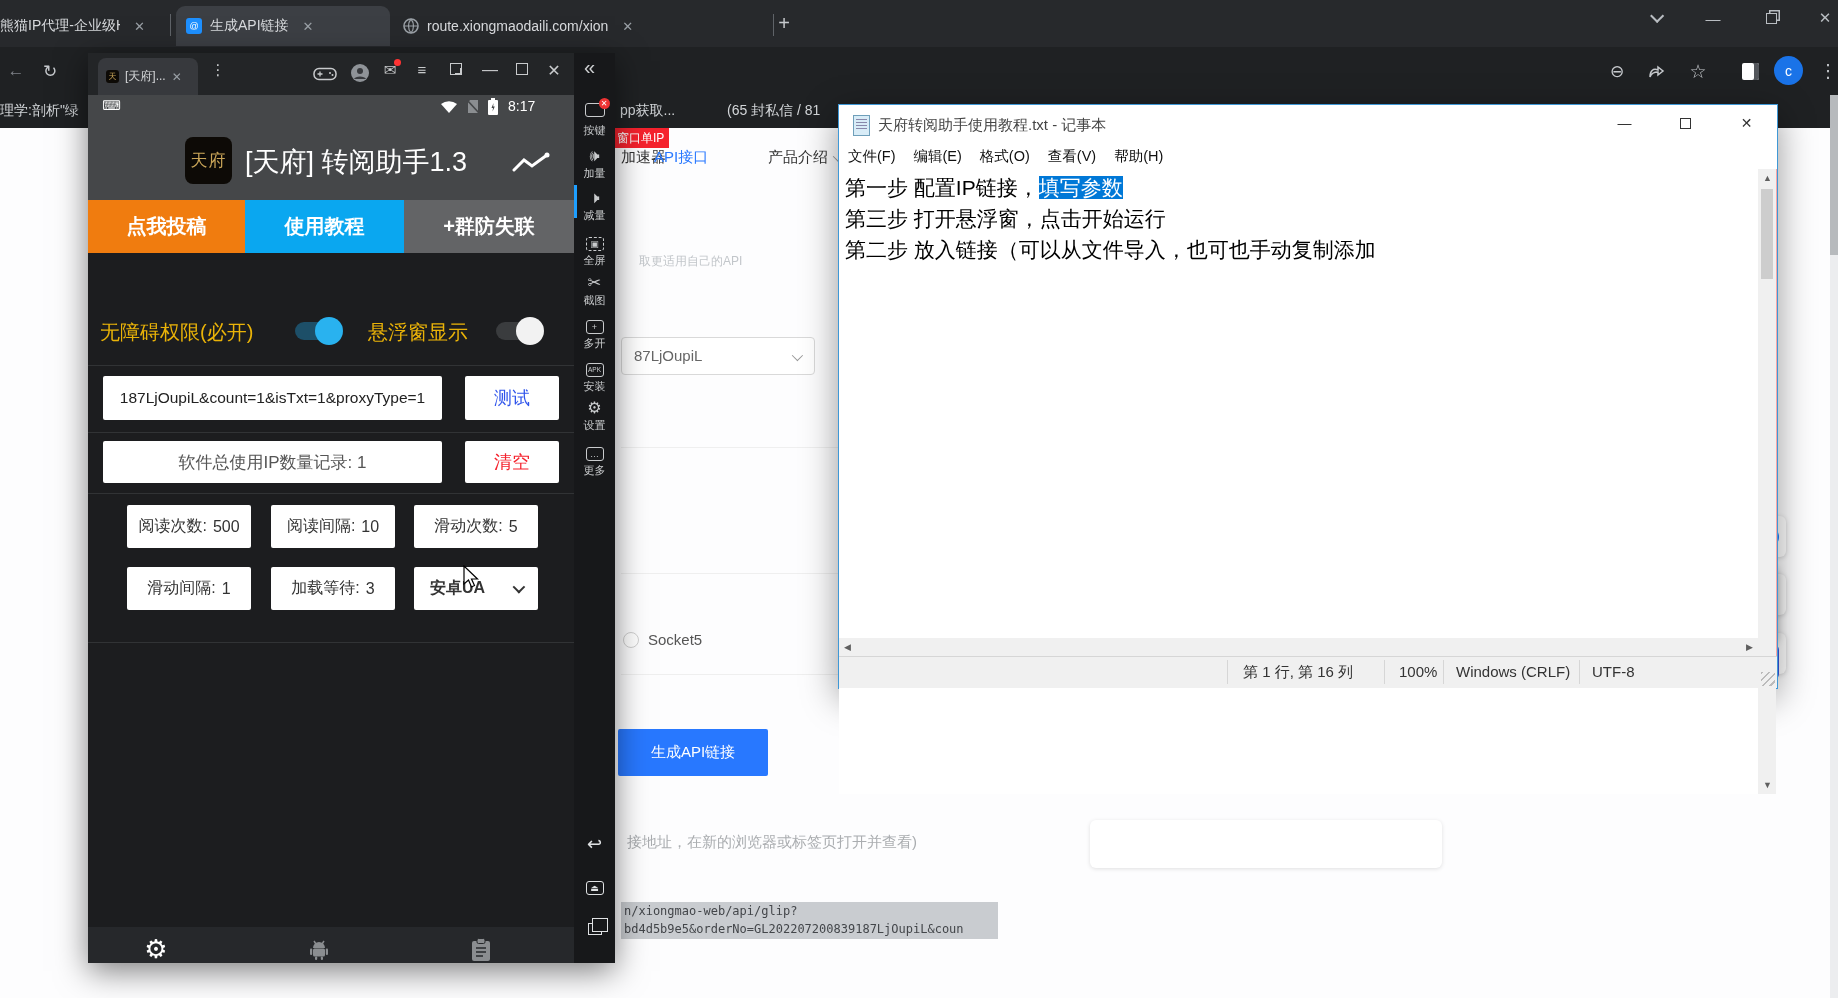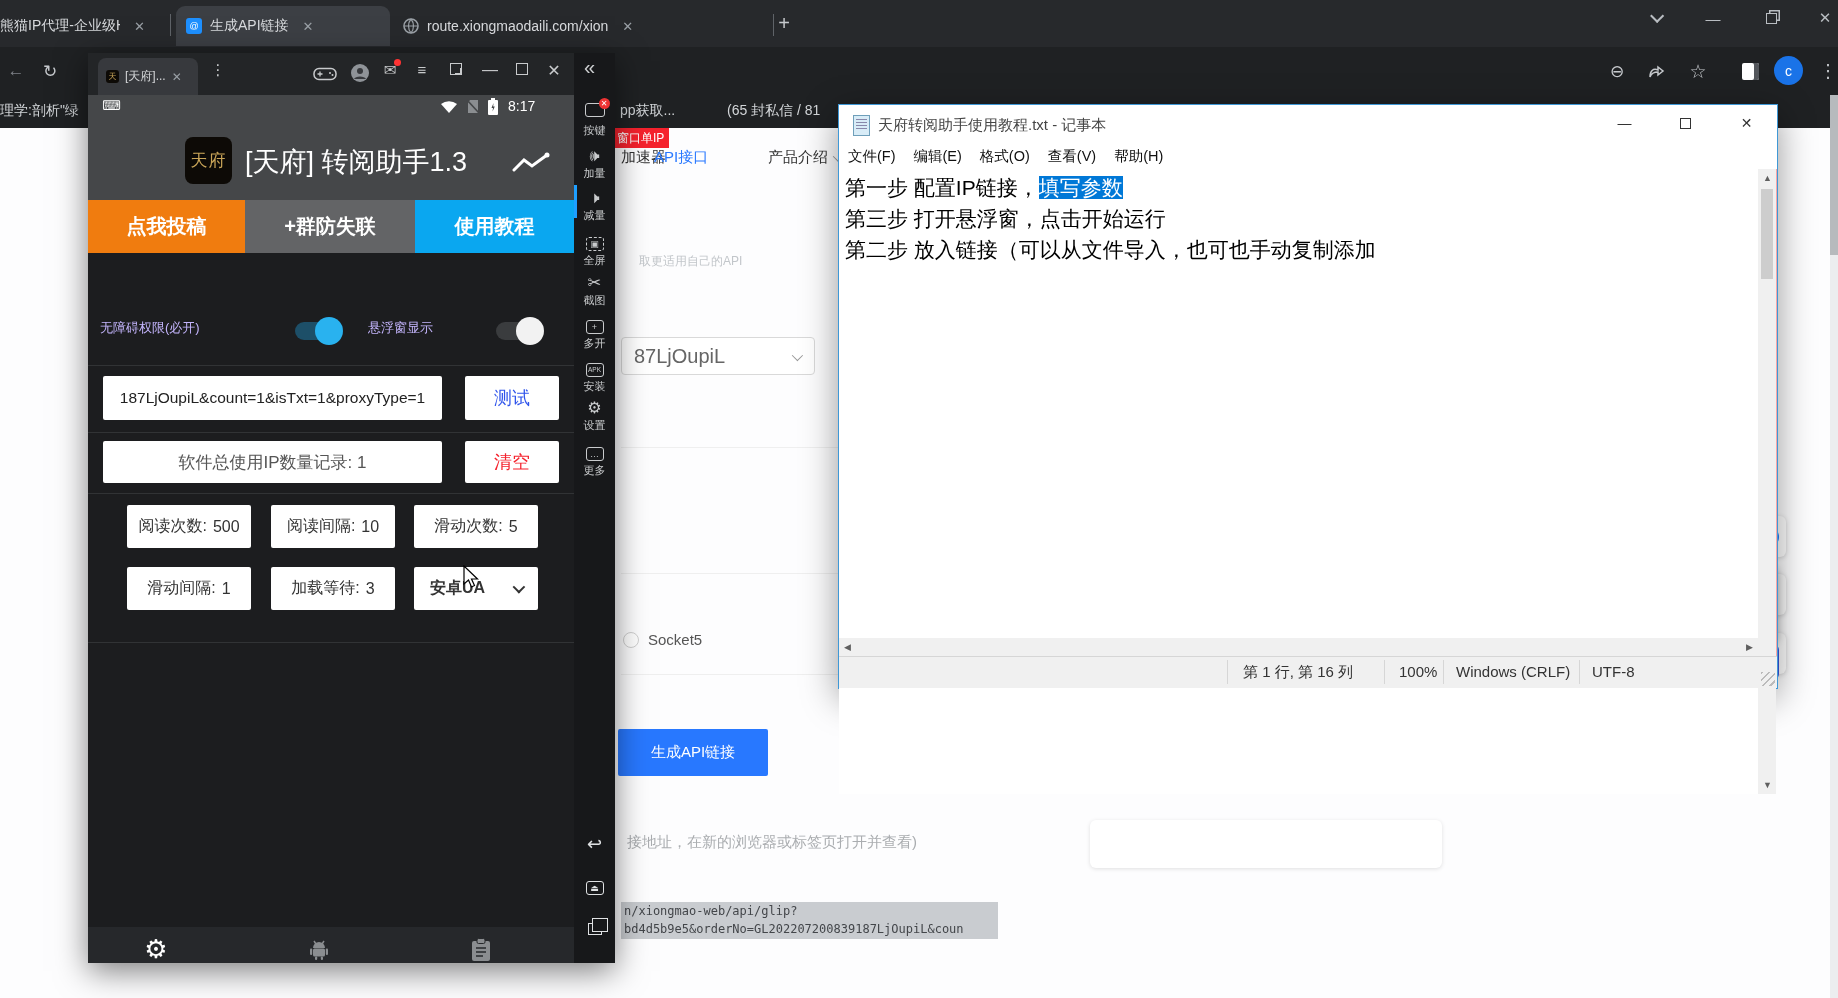--- a/index.html
+++ b/index.html
@@ -31,21 +31,21 @@
   .vscroll { position:absolute; right:0; top:95px; width:8px; height:903px; background:#ecedef; }
   .vthumb { position:absolute; right:0; top:0; width:8px; height:160px; background:#b7babd; }
   .redbadge { position:absolute; left:612px; top:0px; height:20px; background:#f5222d; color:#fff;
               font-size:12px; line-height:20px; padding:0 5px; white-space:nowrap; }
   .pgnav { position:absolute; top:20px; font-size:15px; color:#333; white-space:nowrap; }
   .pgnav.blue { color:#2878ff; }
   .chev { display:inline-block; width:8px; height:8px; border-right:1.5px solid #999;
           border-bottom:1.5px solid #999; transform:rotate(45deg) translateY(-2px); margin-left:5px; }
   .hint { position:absolute; left:639px; top:125px; color:#c2c6ca; font-size:12px; white-space:nowrap; }
   .seldrop { position:absolute; left:621px; top:209px; width:194px; height:38px; border:1px solid #d9d9d9;
-             border-radius:4px; background:#fff; color:#666; font-size:20px; line-height:36px;
+             border-radius:4px; background:#fff; color:#666; font-size:15px; line-height:36px;
              padding-left:12px; }
   .seldrop .chev { position:absolute; right:14px; top:15px; }
   .hr { position:absolute; left:621px; width:217px; height:1px; background:#efefef; }
   .radio { position:absolute; left:623px; top:504px; width:16px; height:16px; border:1px solid #d0d0d0;
            border-radius:50%; background:#fff; }
   .radiolabel { position:absolute; left:648px; top:503px; font-size:15px; color:#555; white-space:nowrap; }
   .genbtn { position:absolute; left:618px; top:601px; width:150px; height:47px; background:#2878ff;
             border-radius:2px; color:#fff; font-size:15px; display:flex; align-items:center;
             justify-content:center; white-space:nowrap; }
   .tiptext { position:absolute; left:627px; top:705px; color:#aaadb0; font-size:15px; white-space:nowrap; }
@@ -76,21 +76,21 @@
   .statusbar { position:absolute; left:0; top:0; width:486px; height:23px; background:#454749;
                color:#fff; }
   .apphead { position:absolute; left:0; top:23px; width:486px; height:82px; background:#454749; }
   .appicon { position:absolute; left:97px; top:19px; width:47px; height:47px; border-radius:8px;
              background:#0d0a06; color:#c9a558; font-family:"Liberation Serif","DejaVu Serif",serif;
              font-size:17px; display:flex; align-items:center; justify-content:center; letter-spacing:1px; }
   .apptitle { position:absolute; left:157px; top:26px; color:#fff; font-size:27px; white-space:nowrap; }
   .btnrow { position:absolute; left:0; top:105px; width:506px; height:53px; display:flex; }
   .btnrow .b { height:53px; display:flex; align-items:center; justify-content:center; color:#fff;
                font-size:20px; font-weight:bold; white-space:nowrap; }
-  .togglelabel { position:absolute; color:#c4b5fd; font-size:13px; white-space:nowrap; }
+  .togglelabel { position:absolute; color:#eab308; font-size:20px; white-space:nowrap; }
   .switch1 { position:absolute; left:207px; top:227px; width:44px; height:18px; border-radius:9px;
              background:#1d4f68; }
   .switch1 .knob { position:absolute; right:-4px; top:-5px; width:28px; height:28px; border-radius:50%;
                    background:#29b2ef; }
   .switch2 { position:absolute; left:408px; top:227px; width:44px; height:18px; border-radius:9px;
              background:#3a3c3e; }
   .switch2 .knob { position:absolute; right:-4px; top:-5px; width:28px; height:28px; border-radius:50%;
                    background:#f2f2f2; }
   .divline { position:absolute; left:0; width:486px; height:1px; background:#313335; }
   .wfield { position:absolute; background:#fff; border-radius:2px; display:flex; align-items:center;
@@ -320,22 +320,22 @@
         <div class="appicon">天府</div>
         <div class="apptitle">[天府] 转阅助手1.3</div>
         <svg class="abs" style="left:424px; top:34px;" width="38" height="24" viewBox="0 0 38 24">
             <path d="M2 18 L12 8 L20 14 L35 3" fill="none" stroke="#fff" stroke-width="3" stroke-linecap="round"></path>
             <circle cx="35" cy="3" r="2.5" fill="#fff"></circle>
           </svg>
       </div>
 
       <div class="btnrow">
         <div class="b" style="width:157px; background:#f07c0f;">点我投稿</div>
+        <div class="b" style="width:159px; background:#0aa7f0;">使用教程</div>
         <div class="b" style="width:170px; background:#636466;">+群防失联</div>
-        <div class="b" style="width:159px; background:#0aa7f0;">使用教程</div>
       </div>
 
       <div class="togglelabel" style="left:12px; top:224px;">无障碍权限(必开)</div>
       <div class="switch1">
           <span class="knob"></span>
         </div>
       <div class="togglelabel" style="left:280px; top:224px;">悬浮窗显示</div>
       <div class="switch2">
           <span class="knob"></span>
         </div>

